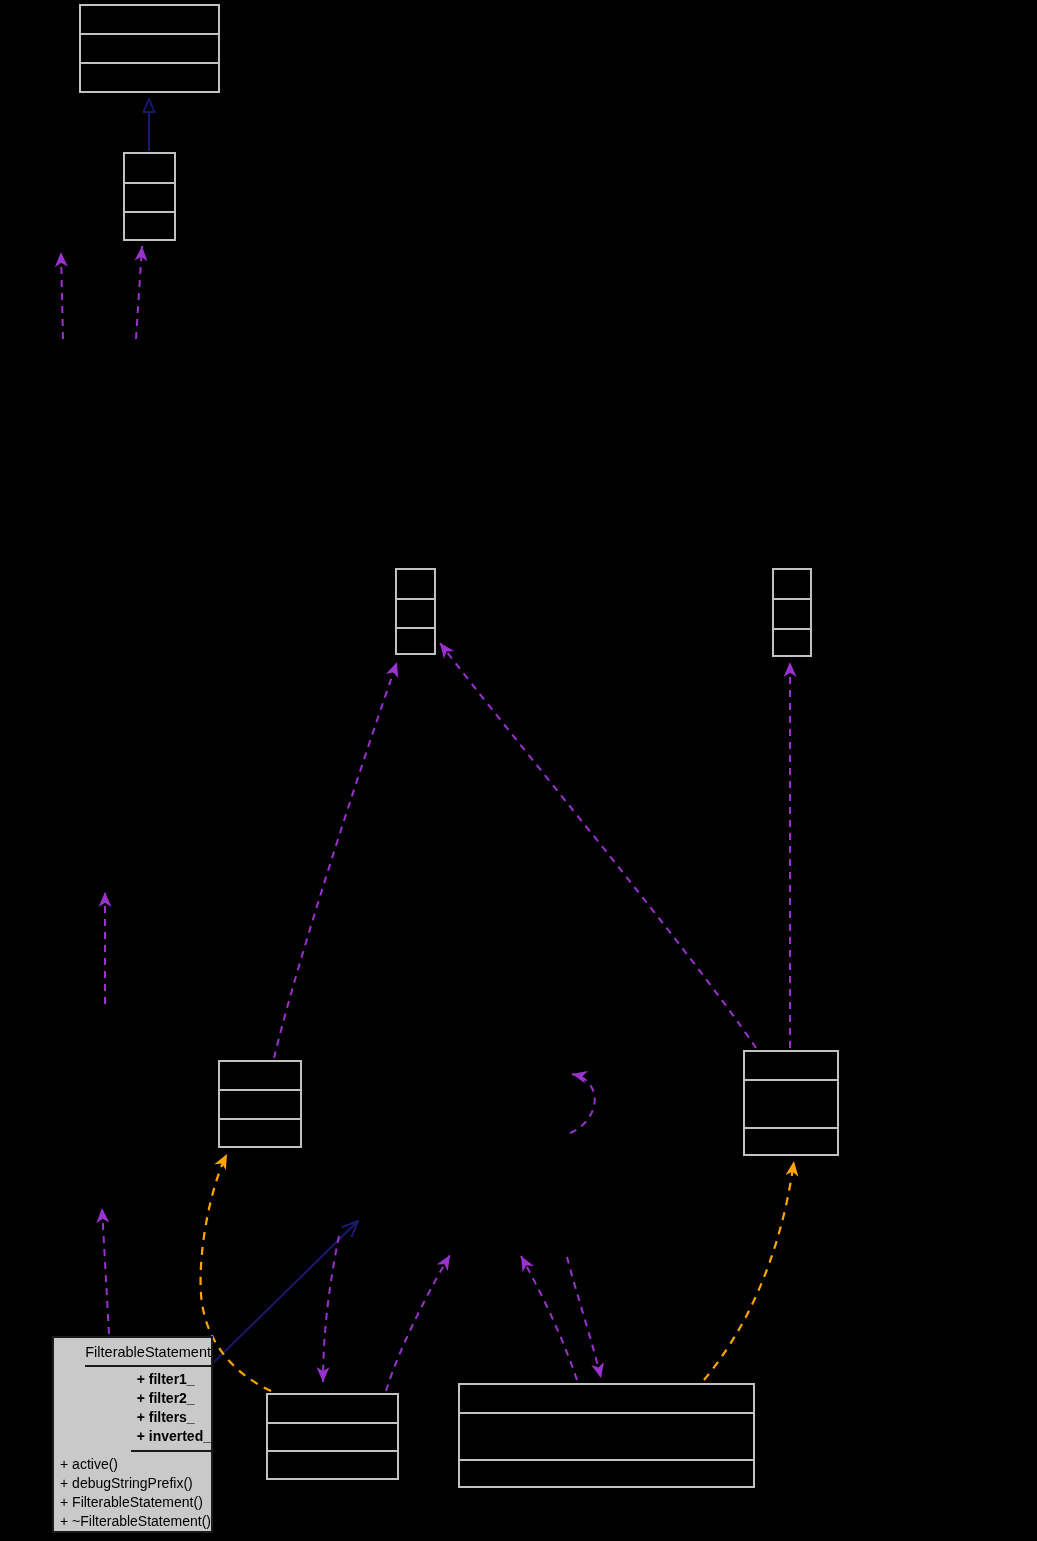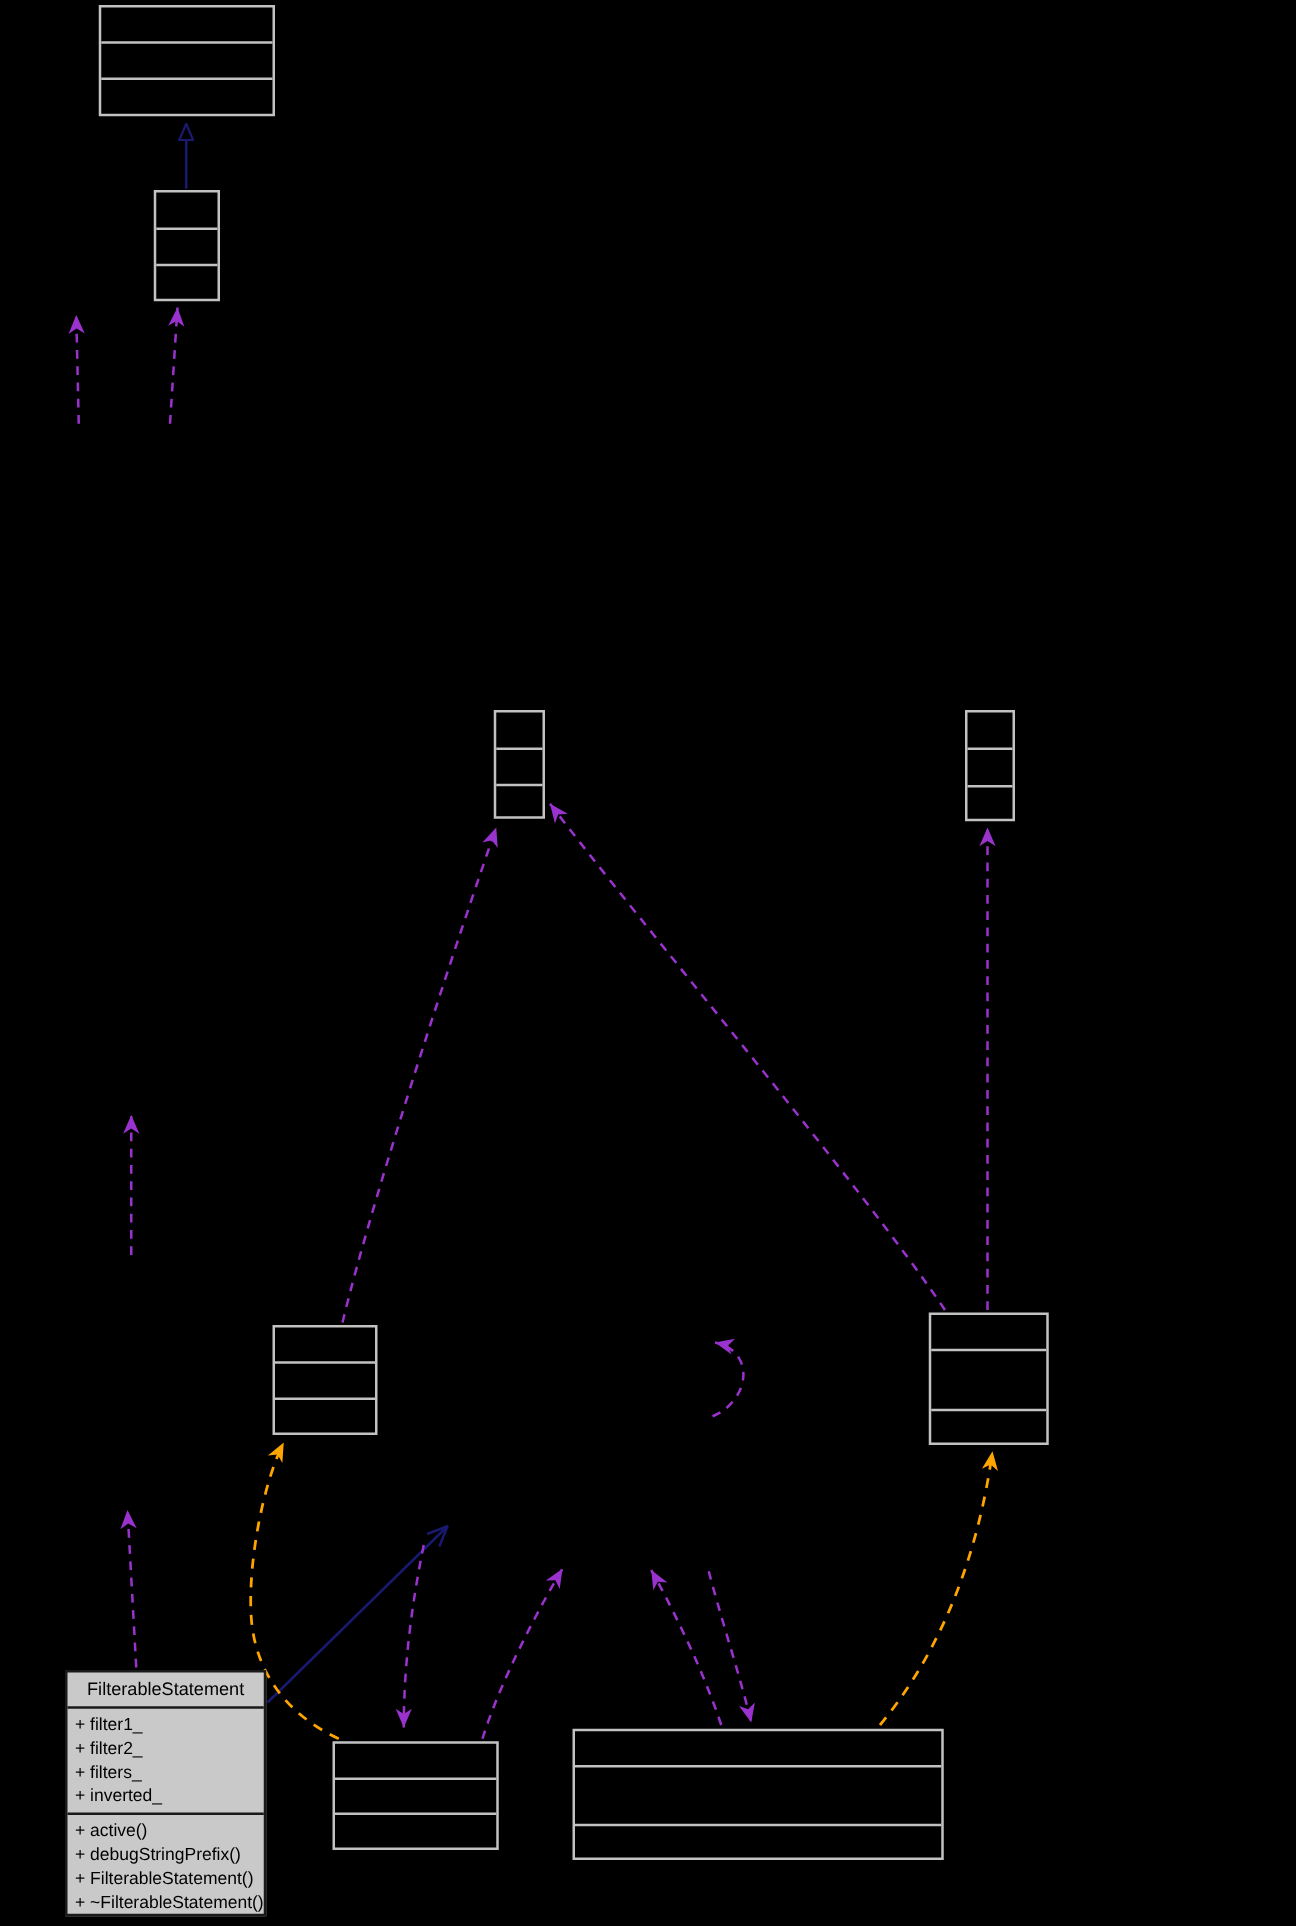--- a/index.html
+++ b/index.html
@@ -11,25 +11,25 @@
   
   .node{position:absolute;box-sizing:border-box;border:2px solid #c2c2c2;
         background:#000;display:flex;flex-direction:column;}
   .node .c{box-sizing:border-box;flex:0 0 auto;}
   .node .c + .c{border-top:2px solid #c2c2c2;}
   .node .c.grow{flex:1 1 auto;}
 
   
   .main-node{position:absolute;left:52px;top:1336px;width:161px;height:197px;
              box-sizing:border-box;background:#c9c9c9;border:2px solid #1a1a1a;
-             color:#000;display:flex;flex-direction:column;}
+             color:#000;display:flex;flex-direction:column;align-items:flex-end;}
   .main-title{height:29px;box-sizing:border-box;display:flex;align-items:center;
               justify-content:center;font-size:14.5px;border-bottom:2px solid #1a1a1a;}
   .main-attrs{height:85px;box-sizing:border-box;border-bottom:2px solid #1a1a1a;
-              padding:3px 0 0 6px;font-size:14px;}
+              padding:3px 0 0 6px;font-size:14px;font-weight:bold;}
   .main-methods{flex:1 1 auto;padding:3px 0 0 6px;font-size:14px;border-radius:18px;}
   .main-attrs div,.main-methods div{line-height:19px;white-space:nowrap;}
 </style>
 </head>
 <body>
 
 <div id="stage">
 
   <svg class="edges" viewBox="0 0 1037 1541">
     <defs>

